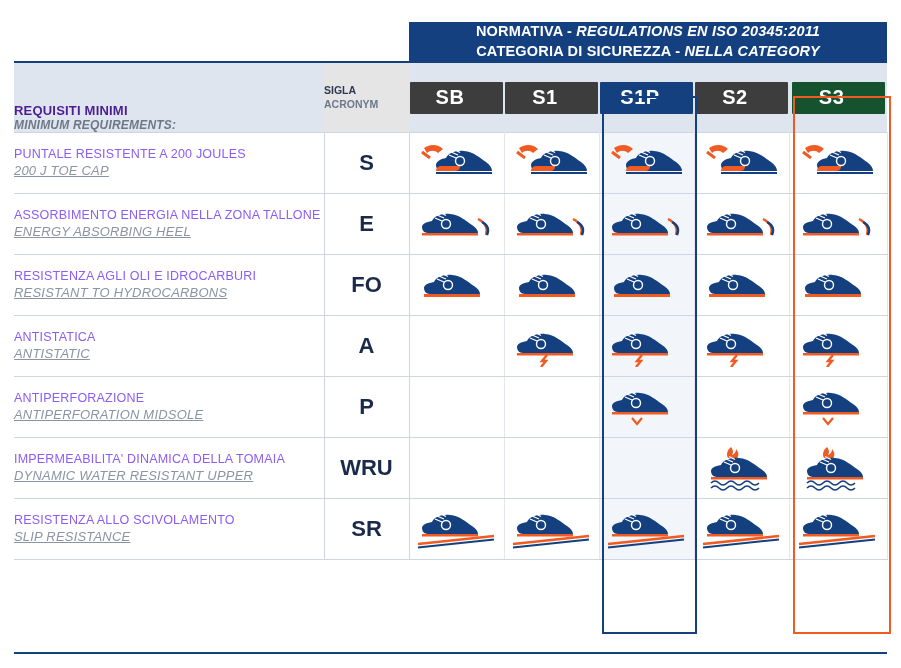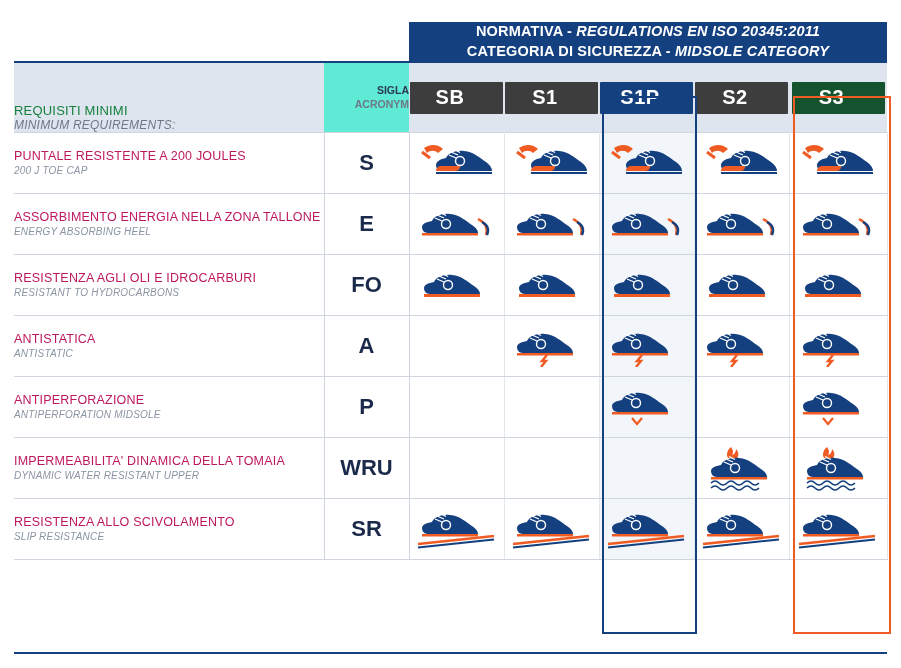--- a/index.html
+++ b/index.html
@@ -55,35 +55,35 @@
   }
 
   
   .req-head {
     background: #dfe5ee;
     padding: 10px 8px;
     border-top: 2px solid #14407f;
   }
   .req-head .t1 {
     font-size: 13px;
-    font-weight: normal;
-    color: #15803d;
+    font-weight: bold;
+    color: #4c1d95;
     letter-spacing: 0.2px;
     margin-top: 40px;
   }
   .req-head .t2 {
     font-size: 12px;
     font-style: italic;
-    font-weight: normal;
+    font-weight: bold;
     color: #6d7888;
     letter-spacing: 0.2px;
   }
   .acr-head {
-    background: #5eead4;
-    text-align: right;
+    background: #e5e5e5;
+    text-align: left;
     font-size: 10.5px;
     font-weight: bold;
     color: #2b3a54;
     line-height: 1.3;
     border-top: 2px solid #14407f;
     padding: 10px 2px;
   }
   .acr-head .it {
     color: #6d7888;
   }
@@ -111,30 +111,31 @@
   
   .req-cell {
     background: #ffffff;
     padding: 10px 10px 10px 10px;
     border-bottom: 1px solid #cfd6e0;
     border-top: 1px solid #cfd6e0;
   }
   .req-cell .r1 {
     font-size: 12.5px;
     font-weight: normal;
-    color: #be185d;
+    color: #8b5cf6;
     letter-spacing: 0.2px;
     line-height: 1.25;
   }
   .req-cell .r2 {
-    font-size: 10px;
+    font-size: 13px;
     font-style: italic;
     color: #8a94a3;
     letter-spacing: 0.2px;
     line-height: 1.25;
+    text-decoration: underline;
   }
   .acr-cell {
     text-align: center;
     font-size: 22px;
     font-weight: bold;
     color: #1b2a4a;
     border-bottom: 1px solid #cfd6e0;
     border-top: 1px solid #cfd6e0;
     border-left: 1px solid #cfd6e0;
     border-right: 1px solid #cfd6e0;
@@ -195,21 +196,21 @@
     </colgroup>
 
     <tbody>
         <tr>
       <td class="hdr-blank" colspan="2"></td>
       <td class="hdr-title" colspan="5">
         <div class="l1">
           <span>NORMATIVA - </span><span class="it">REGULATIONS EN ISO 20345:2011</span>
         </div>
         <div class="l2">
-          <span>CATEGORIA DI SICUREZZA - </span><span class="it">MIDSOLE CATEGORY</span>
+          <span>CATEGORIA DI SICUREZZA - </span><span class="it">NELLA CATEGORY</span>
         </div>
       </td>
     </tr>
 
     <tr>
       <td class="req-head">
         <div class="t1">REQUISITI MINIMI</div>
         <div class="t2">MINIMUM REQUIREMENTS:</div>
       </td>
       <td class="acr-head">

